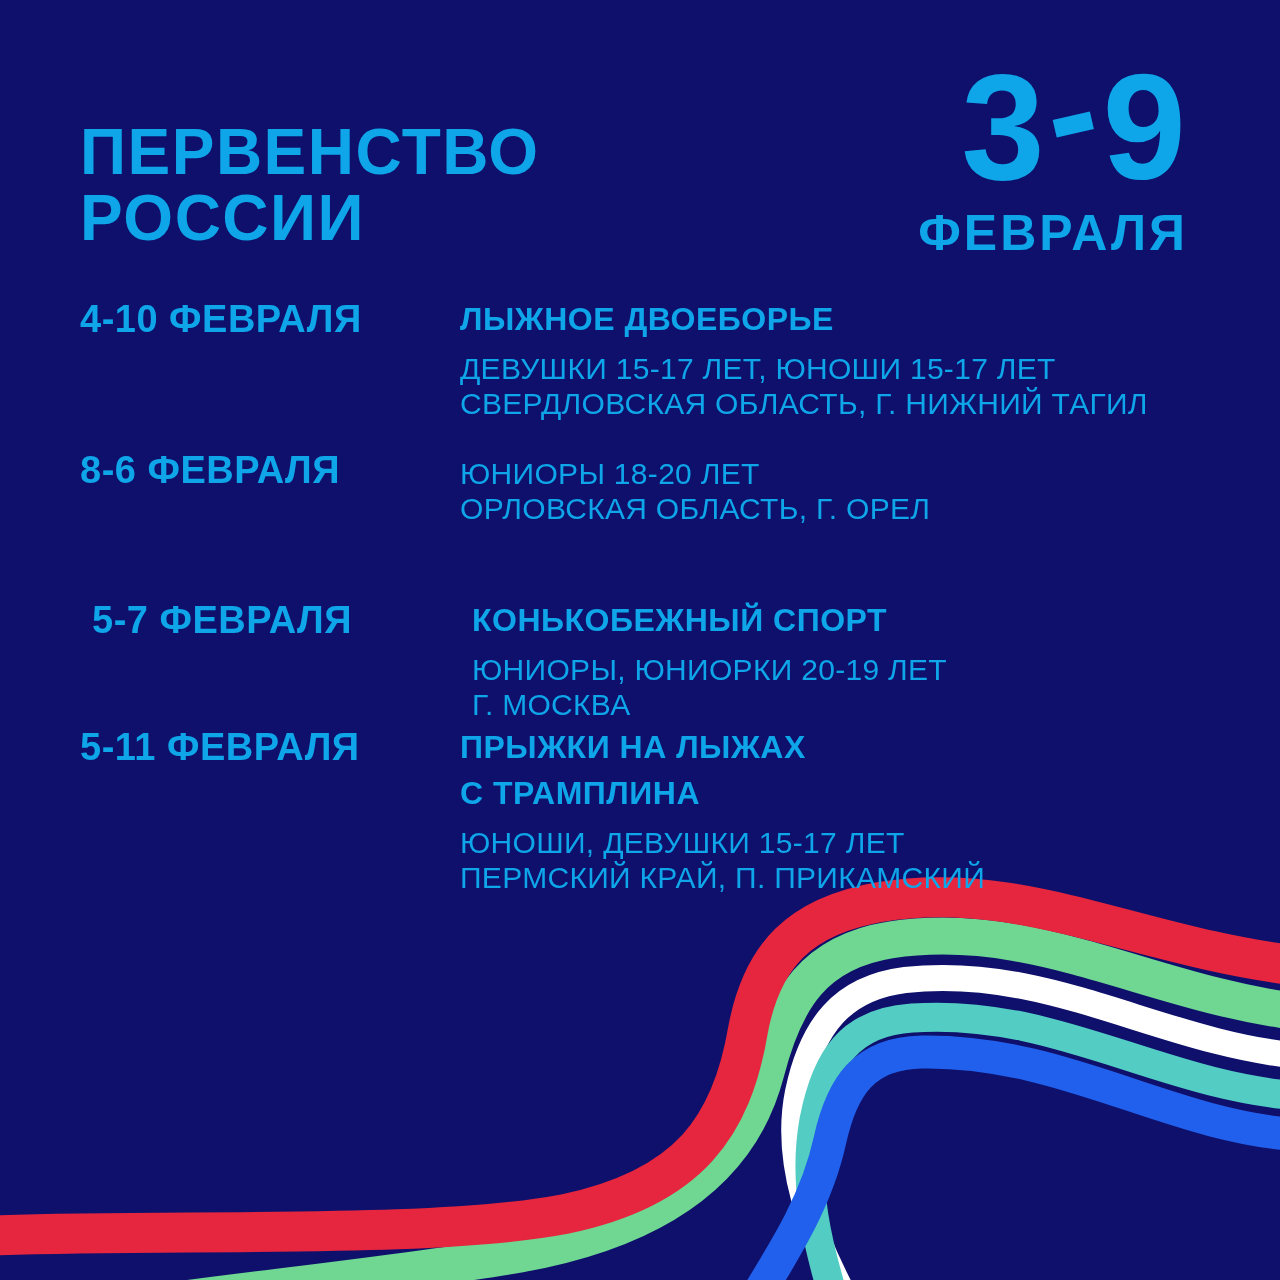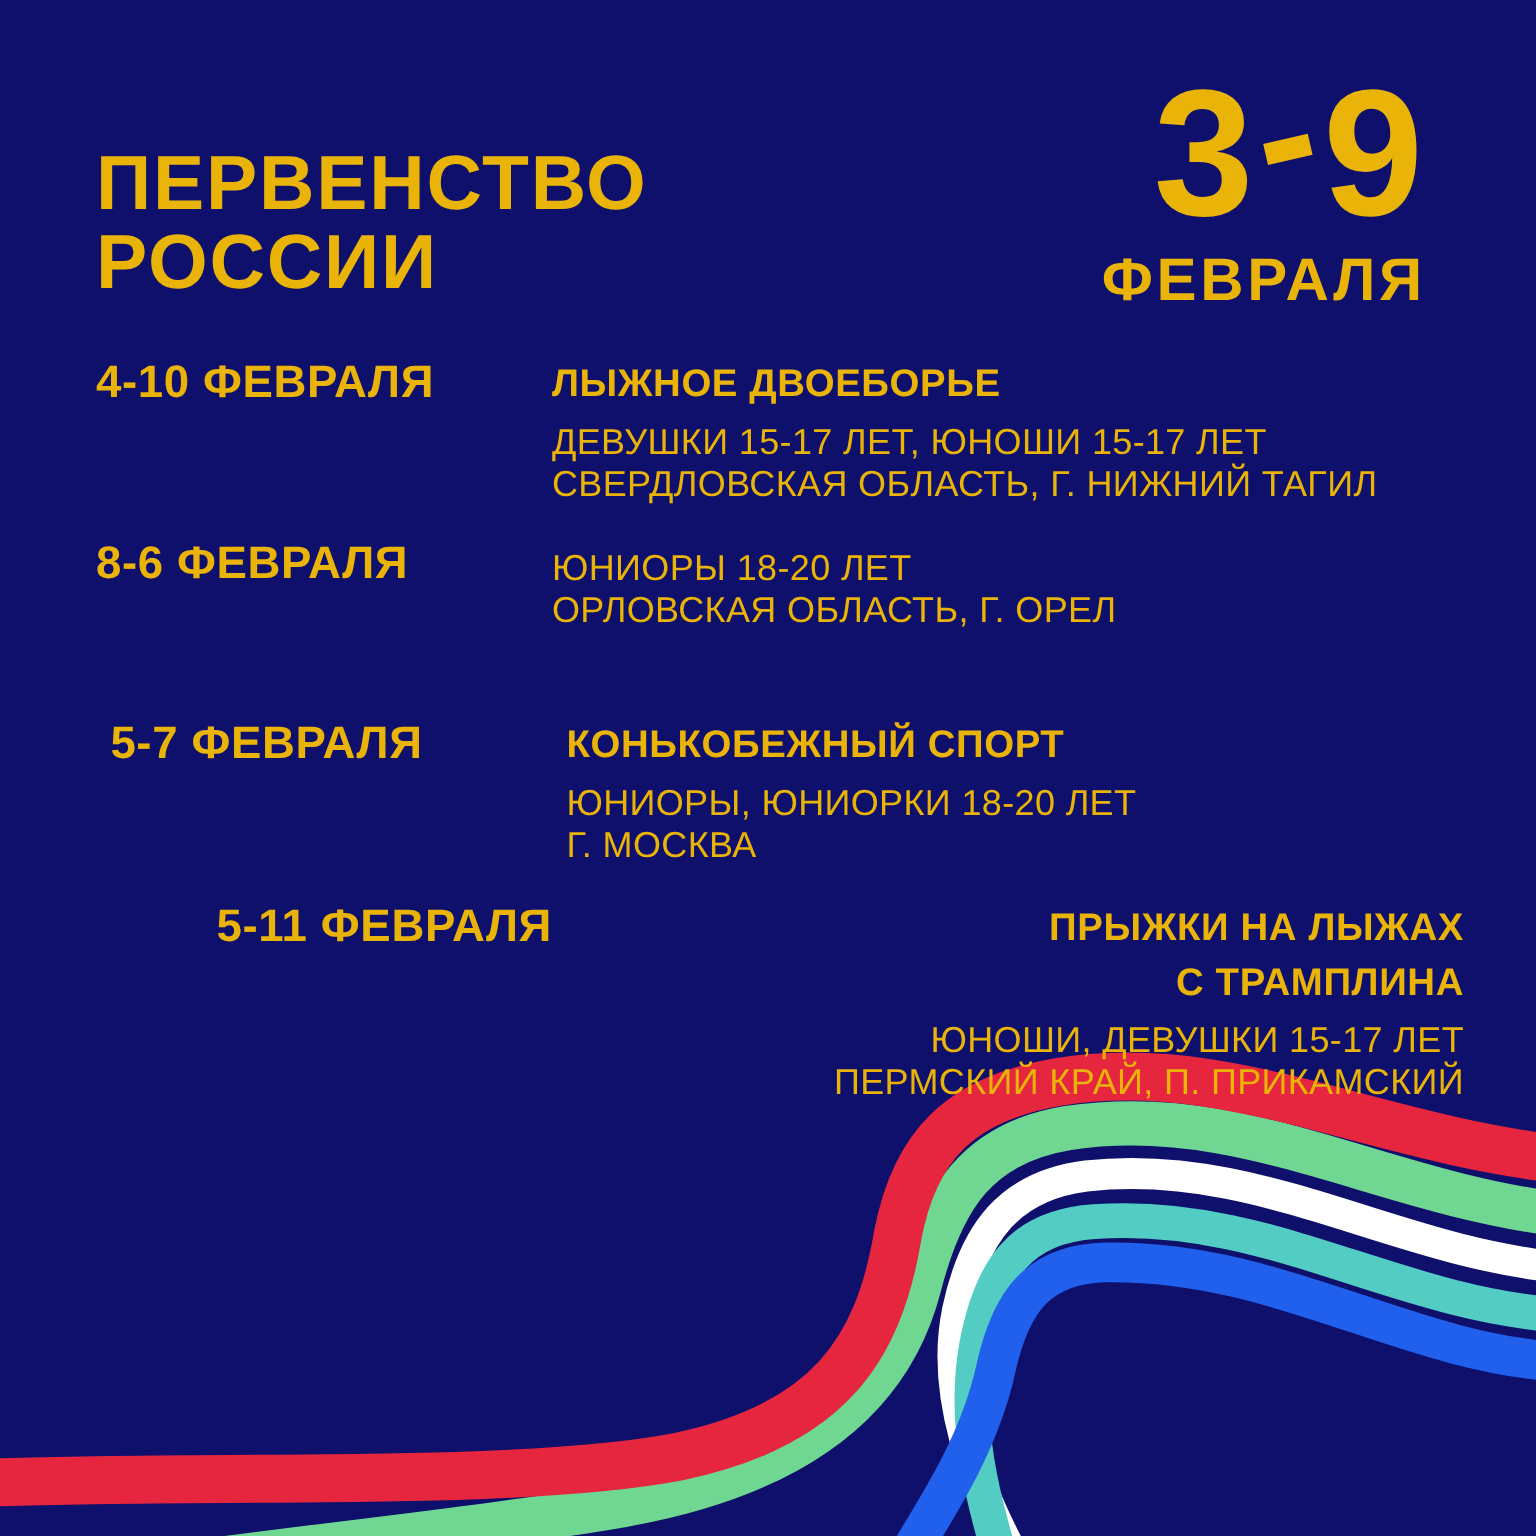--- a/index.html
+++ b/index.html
@@ -2,21 +2,21 @@
 <html><head>
 <meta charset="utf-8">
 <style>
   html,body{margin:0;padding:0;background:#0E106B;}
   .poster{
     position:relative;
     width:1280px;height:1280px;
     background:#0E106B;
     overflow:hidden;
     font-family:"Liberation Sans","DejaVu Sans",sans-serif;
-    color:#eab308;
+    color:#0ea5e9;
   }
   
   .main-title{
     position:absolute;left:80px;top:76px;
     font-size:64px;font-weight:bold;line-height:66px;
     letter-spacing:1.5px;text-transform:uppercase;
   }
   .main-title span{display:block;}
   .date-block{
     position:absolute;right:92px;top:58px;
@@ -51,21 +51,21 @@
     line-height:46px;white-space:pre-line;
   }
   .event-participants,.event-location{
     font-size:30px;letter-spacing:0.3px;
     line-height:35px;
   }
   .event-participants{margin-top:9px;}
   .event-row-1{top:296px;}
   .event-row-2{top:447px;}
   .event-row-3{top:597px;margin-left:12px;}
-  .event-row-4{top:749px;text-align:right;}
+  .event-row-4{top:724px;}
   
   .ribbon{
     position:absolute;left:0;top:0;width:1280px;height:1280px;
     pointer-events:none;
   }
   .ribbon path{fill:none;}
 </style>
 </head>
 <body>
 
@@ -103,21 +103,21 @@
     <div class="event-body">
       <div class="event-participants">ЮНИОРЫ 18-20 ЛЕТ</div>
       <div class="event-location">ОРЛОВСКАЯ ОБЛАСТЬ, Г. ОРЕЛ</div>
     </div>
   </div>
 
   <div class="event event-row-3">
     <div class="event-dates">5-7 ФЕВРАЛЯ</div>
     <div class="event-body">
       <div class="event-title">КОНЬКОБЕЖНЫЙ СПОРТ</div>
-      <div class="event-participants">ЮНИОРЫ, ЮНИОРКИ 18-20 ЛЕТ</div>
+      <div class="event-participants">ЮНИОРЫ, ЮНИОРКИ 20-19 ЛЕТ</div>
       <div class="event-location">Г. МОСКВА</div>
     </div>
   </div>
 
   <div class="event event-row-4">
     <div class="event-dates">5-11 ФЕВРАЛЯ</div>
     <div class="event-body">
       <div class="event-title">ПРЫЖКИ НА ЛЫЖАХ
 С ТРАМПЛИНА</div>
       <div class="event-participants">ЮНОШИ, ДЕВУШКИ 15-17 ЛЕТ</div>

